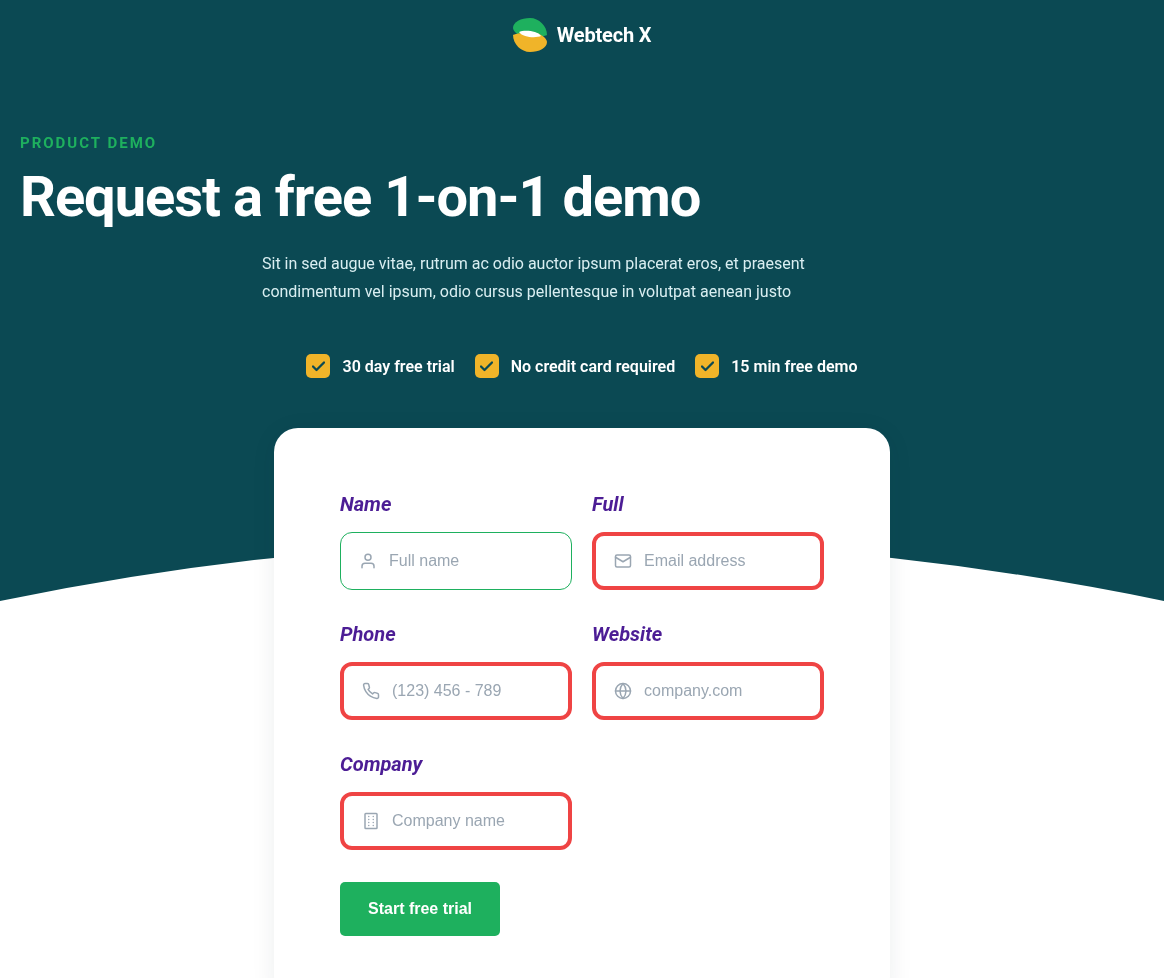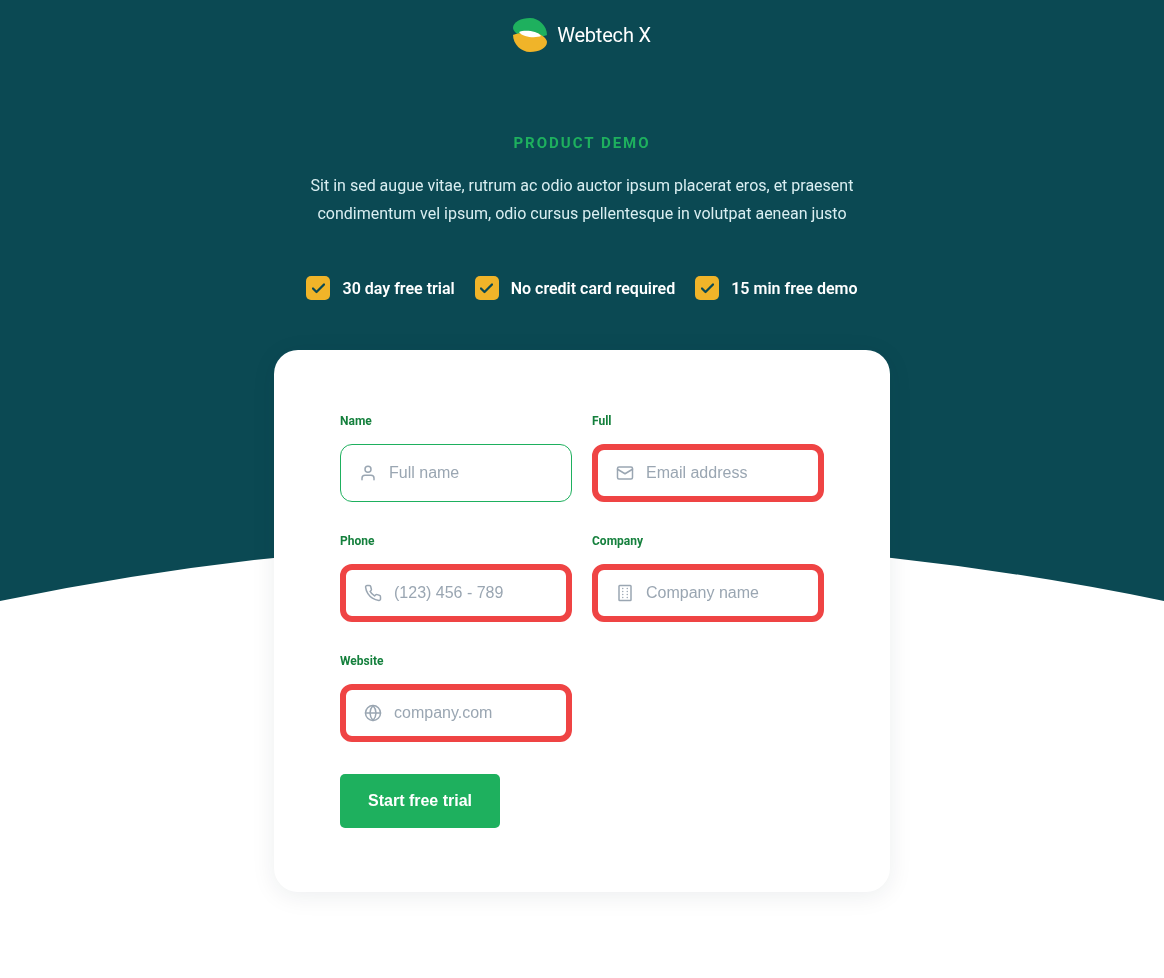--- a/index.html
+++ b/index.html
@@ -42,26 +42,25 @@
       align-items: center;
     }
     .logo-mark {
       width: 34px;
       height: 34px;
       position: relative;
       margin-right: 10px;
     }
     .logo-text {
       color: #fff;
-      font-weight: 400;
+      font-weight: 700;
       font-size: 20px;
       letter-spacing: -0.2px;
     }
     .header-section {
-      text-align: center;
       padding-top: 82px;
       padding-left: 20px;
       padding-right: 20px;
     }
     .eyebrow {
       color: #1eb05e;
       font-weight: 700;
       font-size: 15px;
       letter-spacing: 2px;
     }
@@ -118,27 +117,28 @@
       display: grid;
       grid-template-columns: 1fr 1fr;
       gap: 32px 20px;
     }
     .form-field {
       display: flex;
       flex-direction: column;
     }
     .field-label {
       font-weight: 700;
-      font-size: 12px;
-      color: #15803d;
+      font-size: 20px;
+      color: #4c1d95;
       margin-bottom: 16px;
+      font-style: italic;
     }
     .input-wrap {
       position: relative;
-      border: 6px solid #ef4444;
+      border: 4px solid #ef4444;
       border-radius: 12px;
       height: 58px;
       display: flex;
       align-items: center;
       padding: 0 18px;
       background: #fff;
     }
     .input-wrap.focused {
       border-color: #1eb05e;
       border-width: 1.5px;
@@ -191,20 +191,21 @@
         <path d="M17 0 C26 0 34 8 34 17 C34 17 26 20 17 20 C8 20 0 14 0 10 C0 4 8 0 17 0 Z" fill="#1eb05e"></path>
         <path d="M17 34 C8 34 0 26 0 17 C0 17 8 14 17 14 C26 14 34 20 34 24 C34 30 26 34 17 34 Z" fill="#f0b429"></path>
         <path d="M6 14 C10 12 24 12 28 18 C24 20 10 20 6 14 Z" fill="#fff"></path>
       </svg>
     </div>
     <div class="logo-text">Webtech X</div>
   </div>
 
   <div class="header-section">
     <div class="eyebrow">PRODUCT DEMO</div>
+    <h1 class="page-title">Request a free 1-on-1 demo</h1>
     <p class="subtitle">Sit in sed augue vitae, rutrum ac odio auctor ipsum placerat eros, et praesent condimentum vel ipsum, odio cursus pellentesque in volutpat aenean justo</p>
 
     <div class="features">
       <div class="feature-item">
         <div class="feature-check">
           <svg width="13" height="11" viewBox="0 0 13 11">
               <path d="M1 5.5 L4.5 9 L12 1.5" stroke="#0b4953" stroke-width="2.3" fill="none" stroke-linecap="round" stroke-linejoin="round"></path>
             </svg>
         </div>
         <span class="feature-label">30 day free trial</span>
@@ -259,20 +260,34 @@
 
       <div class="form-field">
         <label class="field-label">Phone</label>
         <div class="input-wrap">
           <span class="input-icon">
             <svg viewBox="0 0 24 24" width="18" height="18" fill="none" stroke="currentColor" stroke-width="2" stroke-linecap="round" stroke-linejoin="round">
                 <path d="M22 16.92v3a2 2 0 0 1-2.18 2 19.79 19.79 0 0 1-8.63-3.07 19.5 19.5 0 0 1-6-6 19.79 19.79 0 0 1-3.07-8.67A2 2 0 0 1 4.11 2h3a2 2 0 0 1 2 1.72c.127.96.362 1.903.7 2.81a2 2 0 0 1-.45 2.11L8.09 9.91a16 16 0 0 0 6 6l1.27-1.27a2 2 0 0 1 2.11-.45c.907.338 1.85.573 2.81.7A2 2 0 0 1 22 16.92z"></path>
               </svg>
           </span>
           <input class="input-el" type="tel" placeholder="(123) 456 - 789" style="">
+        </div>
+      </div>
+
+      <div class="form-field">
+        <label class="field-label">Website</label>
+        <div class="input-wrap">
+          <span class="input-icon">
+            <svg viewBox="0 0 24 24" width="18" height="18" fill="none" stroke="currentColor" stroke-width="2" stroke-linecap="round" stroke-linejoin="round">
+                <circle cx="12" cy="12" r="10"></circle>
+                <line x1="2" y1="12" x2="22" y2="12"></line>
+                <path d="M12 2a15.3 15.3 0 0 1 4 10 15.3 15.3 0 0 1-4 10 15.3 15.3 0 0 1-4-10 15.3 15.3 0 0 1 4-10z"></path>
+              </svg>
+          </span>
+          <input class="input-el" type="text" placeholder="company.com" style="">
         </div>
       </div>
 
       <div class="form-field">
         <label class="field-label">Company</label>
         <div class="input-wrap">
           <span class="input-icon">
             <svg viewBox="0 0 24 24" width="18" height="18" fill="none" stroke="currentColor" stroke-width="2" stroke-linecap="round" stroke-linejoin="round">
                 <rect x="4" y="2" width="16" height="20" rx="1"></rect>
                 <line x1="9" y1="6" x2="9" y2="6.01"></line>
@@ -282,34 +297,20 @@
                 <line x1="9" y1="14" x2="9" y2="14.01"></line>
                 <line x1="15" y1="14" x2="15" y2="14.01"></line>
                 <line x1="9" y1="18" x2="9" y2="18.01"></line>
                 <line x1="15" y1="18" x2="15" y2="18.01"></line>
               </svg>
           </span>
           <input class="input-el" type="text" placeholder="Company name" style="">
         </div>
       </div>
 
-      <div class="form-field">
-        <label class="field-label">Website</label>
-        <div class="input-wrap">
-          <span class="input-icon">
-            <svg viewBox="0 0 24 24" width="18" height="18" fill="none" stroke="currentColor" stroke-width="2" stroke-linecap="round" stroke-linejoin="round">
-                <circle cx="12" cy="12" r="10"></circle>
-                <line x1="2" y1="12" x2="22" y2="12"></line>
-                <path d="M12 2a15.3 15.3 0 0 1 4 10 15.3 15.3 0 0 1-4 10 15.3 15.3 0 0 1-4-10 15.3 15.3 0 0 1 4-10z"></path>
-              </svg>
-          </span>
-          <input class="input-el" type="text" placeholder="company.com" style="">
-        </div>
-      </div>
-
 
     </div>
 
     <div class="submit-row">
       <button class="submit-btn">Start free trial</button>
     </div>
   </div>
 
 </div>
 

